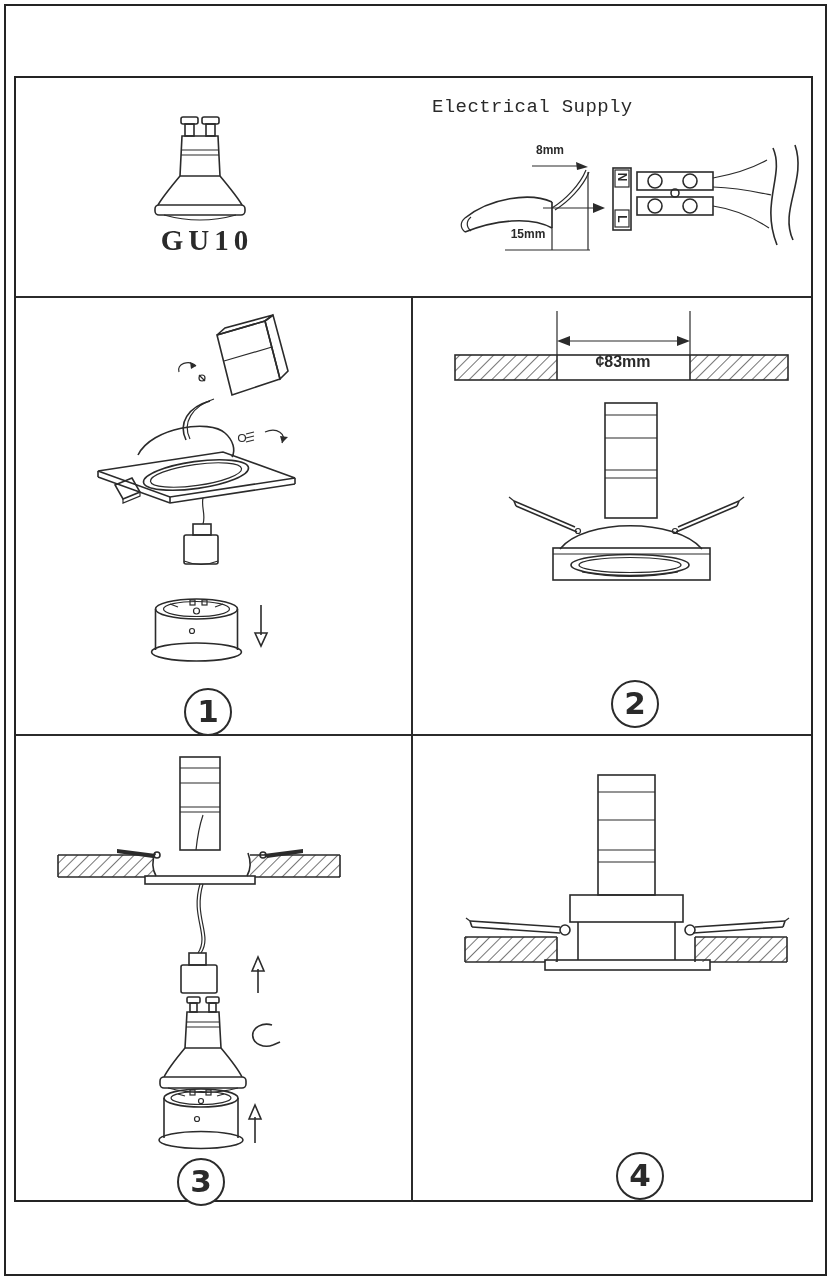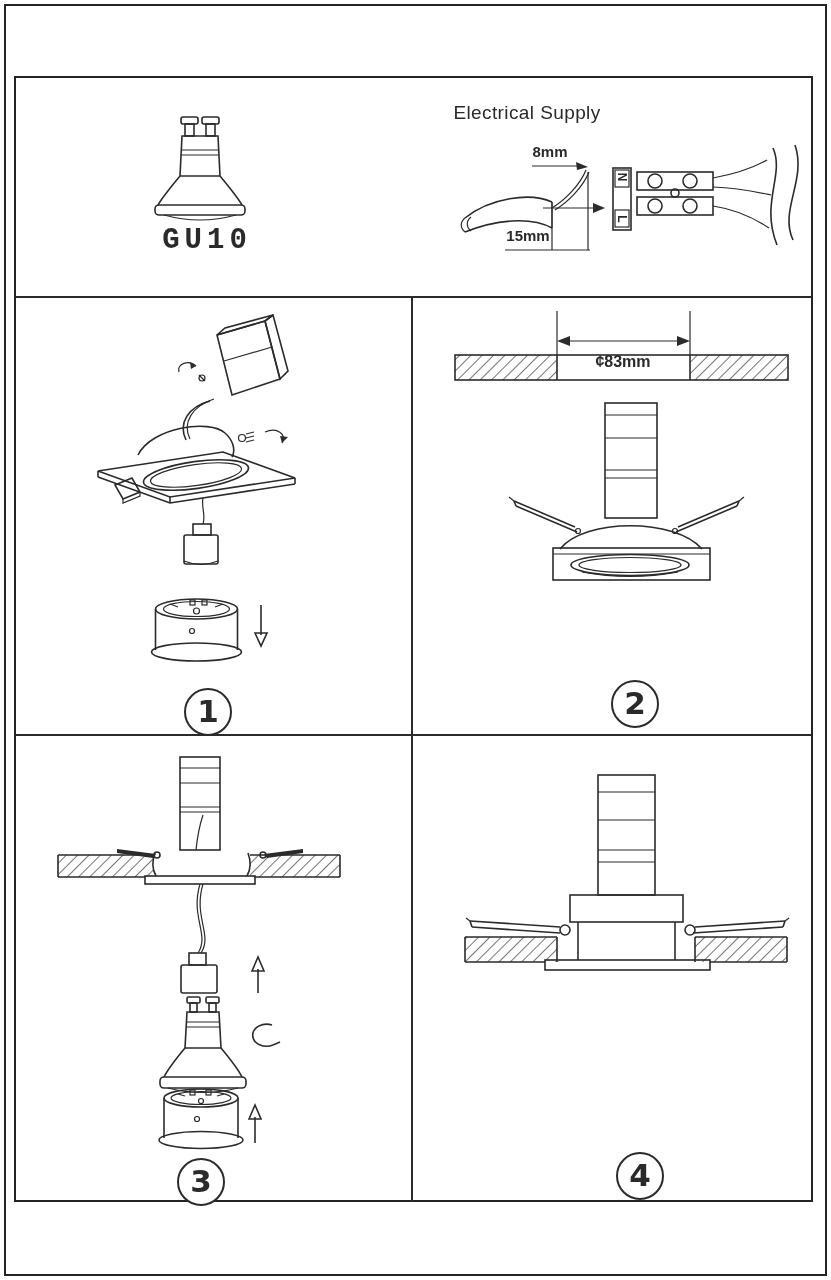--- a/index.html
+++ b/index.html
@@ -2,22 +2,22 @@
 <html><head>
 <meta charset="utf-8">
 <style>
   html,body{margin:0;padding:0;background:#ffffff;}
   body{width:831px;height:1280px;position:relative;font-family:"Liberation Sans",sans-serif;color:#2a2a2a;}
   .frame{position:absolute;border:2px solid #242424;background:transparent;}
   .divider{position:absolute;background:#2b2b2b;}
   svg{position:absolute;overflow:visible;display:block;}
   .lbl{position:absolute;color:#2a2a2a;white-space:nowrap;}
   .title{font-size:19px;letter-spacing:.4px;text-align:center;}
-  .gu10{font-family:Liberation Mono, monospace;font-size:29px;font-weight:600;letter-spacing:5px;text-align:center;}
-  .dim{font-size:15px;font-weight:600;text-align:center;}
+  .gu10{font-family:Liberation Serif, serif;font-size:29px;font-weight:600;letter-spacing:5px;text-align:center;}
+  .dim{font-size:12px;font-weight:600;text-align:center;}
   .dim-big{font-size:16px;font-weight:600;text-align:center;}
   .term{font-size:12px;font-weight:700;width:16px;height:14px;display:flex;align-items:center;justify-content:center;transform:rotate(90deg);}
   .badge{position:absolute;width:44px;height:44px;border:2.5px solid #2b2b2b;border-radius:50%;display:flex;align-items:center;justify-content:center;background:#fff;}
   .badge span{font-family:"DejaVu Sans",sans-serif;font-size:31px;font-weight:700;line-height:1;transform:translateY(-1px);}
   .stroke{fill:none;stroke:#2b2b2b;stroke-width:1.6;}
   .thin{fill:none;stroke:#2b2b2b;stroke-width:1.2;}
   .filldark{fill:#2b2b2b;stroke:none;}
 </style>
 </head>
 <body>
@@ -38,21 +38,21 @@
   <path class="stroke" d="M32,26 L68,26 L70,66 L30,66 Z"></path>
   <line class="thin" x1="31" y1="40" x2="69" y2="40"></line>
   <line class="thin" x1="31" y1="45" x2="69" y2="45"></line>
   <path class="stroke" d="M30,66 C20,78 12,88 8,95"></path>
   <path class="stroke" d="M70,66 C80,78 88,88 92,95"></path>
   <rect class="stroke" x="5" y="95" width="90" height="10" rx="4"></rect>
   <path class="thin" d="M14,105 Q50,115 86,105"></path>
 </svg>
 <div class="lbl gu10" style="left:137px;top:224px;width:140px;">GU10</div>
 
-<div class="lbl title" style="left:432px;top:102px;width:190px;">Electrical Supply</div>
+<div class="lbl title" style="left:432px;top:96px;width:190px;font-family:Liberation Mono, monospace;">Electrical Supply</div>
 
 <svg style="left:455px;top:140px;" width="350" height="115" viewBox="0 0 350 115">
 
   <line class="thin" x1="77" y1="26" x2="128" y2="26"></line>
   <polygon class="filldark" points="133,27 121,22 122,30"></polygon>
 
   <path class="thin" d="M97,68 C110,60 125,45 131,30"></path>
   <path class="thin" d="M100,70 C113,62 128,47 134,32"></path>
 
   <path class="stroke" d="M10,78 C35,58 75,52 97,62"></path>

